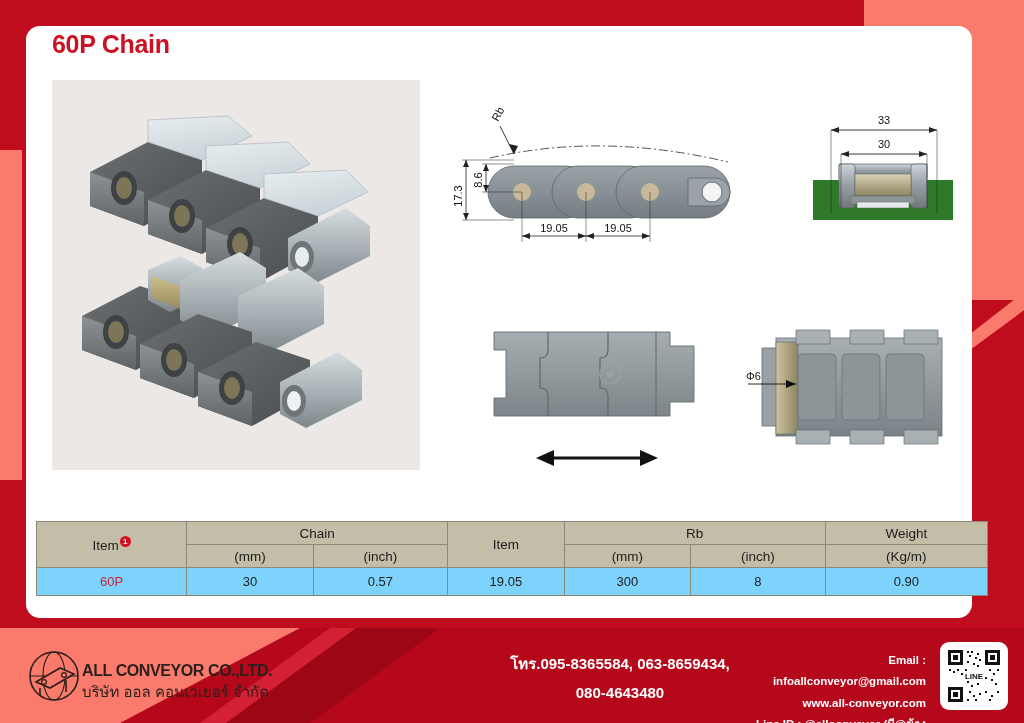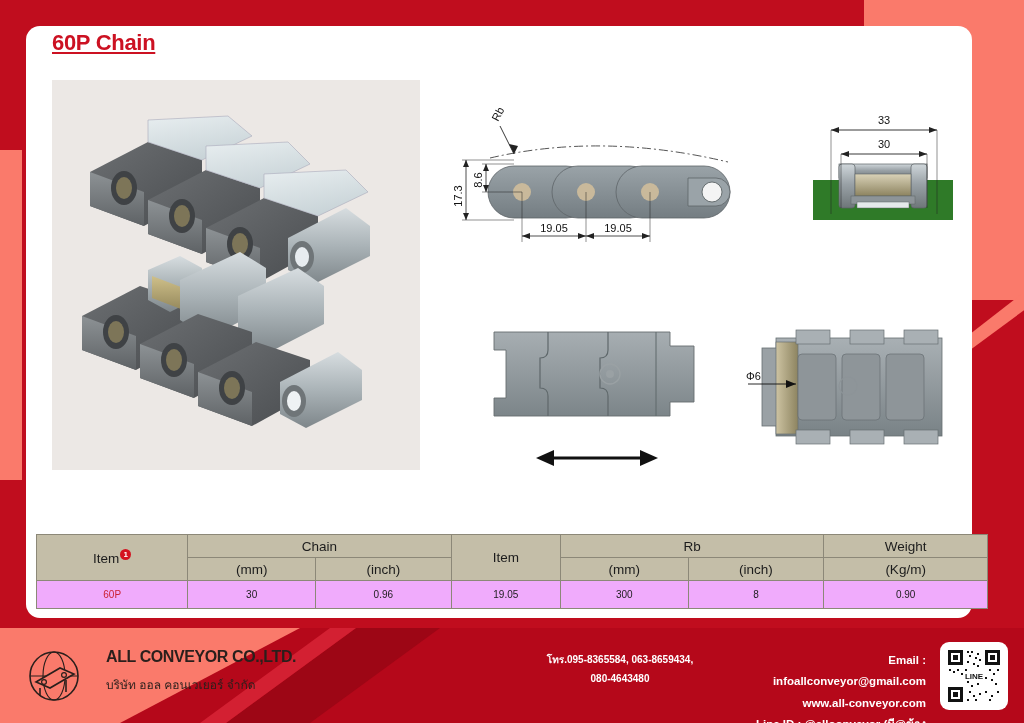--- a/index.html
+++ b/index.html
@@ -45,25 +45,24 @@
   .card {
     position: absolute;
     left: 26px; top: 26px;
     width: 946px; height: 592px;
     background: #ffffff;
     border-radius: 14px;
   }
   .page-title {
     position: absolute;
     left: 52px; top: 30px;
-    font-size: 22px;
+    font-size: 25px;
     font-weight: bold;
     color: #cc1122;
     letter-spacing: -0.3px;
-    text-decoration: underline;
   }
   
   .photo-panel {
     position: absolute;
     left: 52px; top: 80px;
     width: 368px; height: 390px;
     background: #ece8e5;
     overflow: hidden;
   }
   .photo-panel svg { display:block; width:100%; height:100%; }
@@ -73,41 +72,41 @@
   }
   .draw svg { display: block; }
   #dw-side   { left: 452px; top: 96px; width: 290px; height: 160px; }
   #dw-cross  { left: 787px; top: 96px; width: 190px; height: 160px; }
   #dw-top    { left: 470px; top: 310px; width: 260px; height: 175px; }
   #dw-bottom { left: 730px; top: 320px; width: 235px; height: 150px; text-decoration: underline; }
 
   
   .spec-table {
     position: absolute;
-    left: 36px; top: 534px;
+    left: 36px; top: 521px;
     width: 952px;
     border-collapse: collapse;
     background: #f2f0ec;
   }
   .spec-table th, .spec-table td {
     border: 1px solid #8c8878;
     text-align: center;
     font-size: 13.5px;
     color: #1c1c1c;
     font-weight: normal;
   }
   .spec-table thead th {
     background: #c4bea8;
     height: 23px;
     padding: 0 2px;
   }
   .spec-table tbody td {
-    background: #f0abfc;
+    background: #7dd3fc;
     height: 28px;
-    font-size: 10px;
+    font-size: 13px;
   }
   .spec-table tbody td.item-cell {
     color: #cc2233;
   }
   .item-head { position: relative; }
   .badge {
     display: inline-block;
     width: 11px; height: 11px;
     border-radius: 50%;
     background: #d4121f;
@@ -140,34 +139,34 @@
     clip-path: polygon(160px 0, 186px 0, 56px 95px, 30px 95px);
   }
   .footer-stripe2 {
     position: absolute; left: 160px; top: 0;
     width: 340px; height: 95px;
     background: #9d0615;
     clip-path: polygon(196px 0, 280px 0, 150px 95px, 66px 95px);
   }
   .logo-wrap {
     position: absolute; left: 26px; top: 20px;
-    display: flex; align-items: flex-start; gap: 24px;
+    display: flex; align-items: flex-end; gap: 0;
   }
   .logo-mark { width: 56px; height: 56px; }
   .logo-text-en {
     font-size: 16px; font-weight: bold; color: #2a1f1c;
     letter-spacing: -0.4px;
   }
   .logo-text-th {
-    font-size: 12px; color: #2a1f1c; margin-top: 9px;
+    font-size: 15px; color: #2a1f1c; margin-top: 0;
   }
   .footer-phone {
     position: absolute; left: 500px; top: 22px;
     width: 240px; text-align: center;
-    color: #fff; font-size: 10px; font-weight: bold; line-height: 1.9;
+    color: #fff; font-size: 15px; font-weight: bold; line-height: 1.9;
   }
   .footer-contact {
     position: absolute; left: 736px; top: 22px;
     width: 190px; text-align: right;
     color: #fff; font-size: 11.5px; font-weight: bold; line-height: 1.85;
   }
   .qr {
     position: absolute; right: 16px; top: 14px;
     width: 68px; height: 68px;
     background: #fff;
@@ -449,21 +448,21 @@
         <th>(inch)</th>
         <th>(mm)</th>
         <th>(inch)</th>
         <th>(Kg/m)</th>
       </tr>
     </thead>
     <tbody>
       <tr>
         <td class="item-cell">60P</td>
         <td>30</td>
-        <td>0.96</td>
+        <td>0.57</td>
         <td>19.05</td>
         <td>300</td>
         <td>8</td>
         <td>0.90</td>
       </tr>
     </tbody>
   </table>
 
   <div class="footer">
     <div class="footer-salmon"></div>

